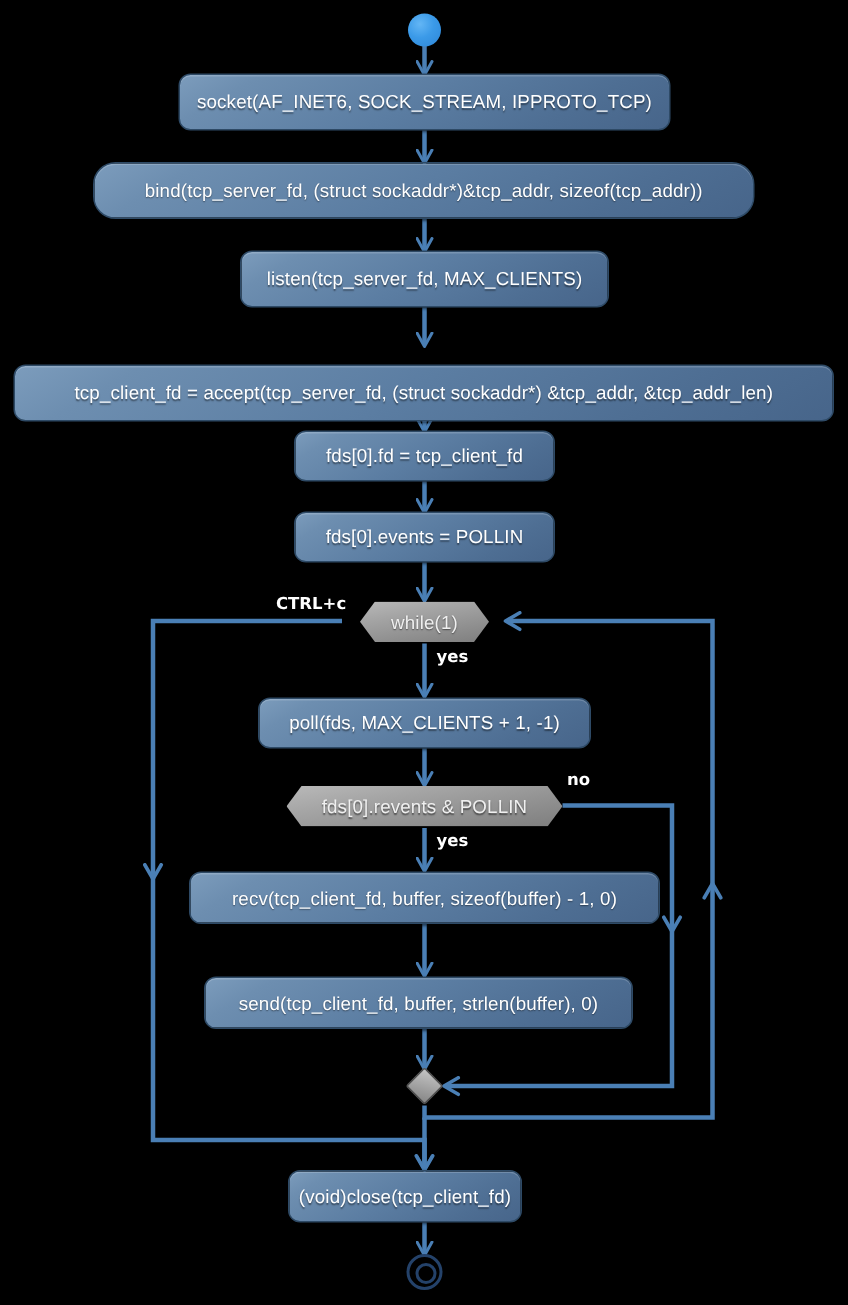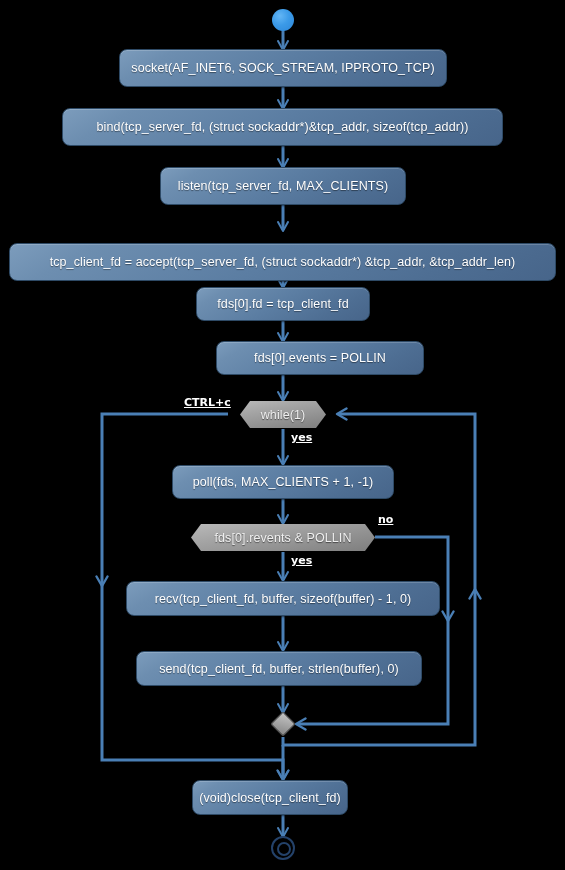--- a/index.html
+++ b/index.html
@@ -77,21 +77,20 @@
   }
   
   .edge-label {
     position: absolute;
     color: #ffffff;
     font-size: 11px;
     font-weight: bold;
     font-family: "DejaVu Sans", sans-serif;
     white-space: nowrap;
     letter-spacing: 0px;
-    text-decoration: underline;
   }
 </style>
 </head>
 <body>
 
 <div id="canvas">
 
   <svg id="svg-layer" viewBox="0 0 565 870">
     <defs>
       <marker id="ah" markerWidth="12" markerHeight="12" refX="9" refY="6" orient="auto" markerUnits="userSpaceOnUse">
@@ -142,37 +141,37 @@
       <path d="M283,815 L283,836" marker-end="url(#ah)"></path>
     </g>
   </svg>
 
   <div class="node start-dot" style="left:272px; top:9px; width:22px; height:22px;"></div>
 
   <div class="node act" style="left:119px; top:49px; width:328px; height:38px;">
     <span>socket(AF_INET6, SOCK_STREAM, IPPROTO_TCP)</span>
   </div>
 
-  <div class="node act" style="left:62px; top:108px; width:441px; height:38px;">
+  <div class="node act" style="left:62px; top:108px; width:441px; height:38px;border-radius:15px;">
     <span>bind(tcp_server_fd, (struct sockaddr*)&amp;tcp_addr, sizeof(tcp_addr))</span>
   </div>
 
   <div class="node act" style="left:160px; top:167px; width:246px; height:38px;">
     <span>listen(tcp_server_fd, MAX_CLIENTS)</span>
   </div>
 
   <div class="node act" style="left:9px; top:243px; width:547px; height:38px;">
     <span>tcp_client_fd = accept(tcp_server_fd, (struct sockaddr*) &amp;tcp_addr, &amp;tcp_addr_len)</span>
   </div>
 
   <div class="node act" style="left:196px; top:287px; width:174px; height:34px;">
     <span>fds[0].fd = tcp_client_fd</span>
   </div>
 
-  <div class="node act" style="left:196px; top:341px; width:208px; height:34px;margin-left:20px;">
+  <div class="node act" style="left:196px; top:341px; width:174px; height:34px;">
     <span>fds[0].events = POLLIN</span>
   </div>
 
   <div class="node hex" style="left:240px; top:401px; width:86px; height:27px;">
     <span>while(1)</span>
   </div>
 
   <div class="node act" style="left:172px; top:465px; width:222px; height:34px;">
     <span>poll(fds, MAX_CLIENTS + 1, -1)</span>
   </div>

